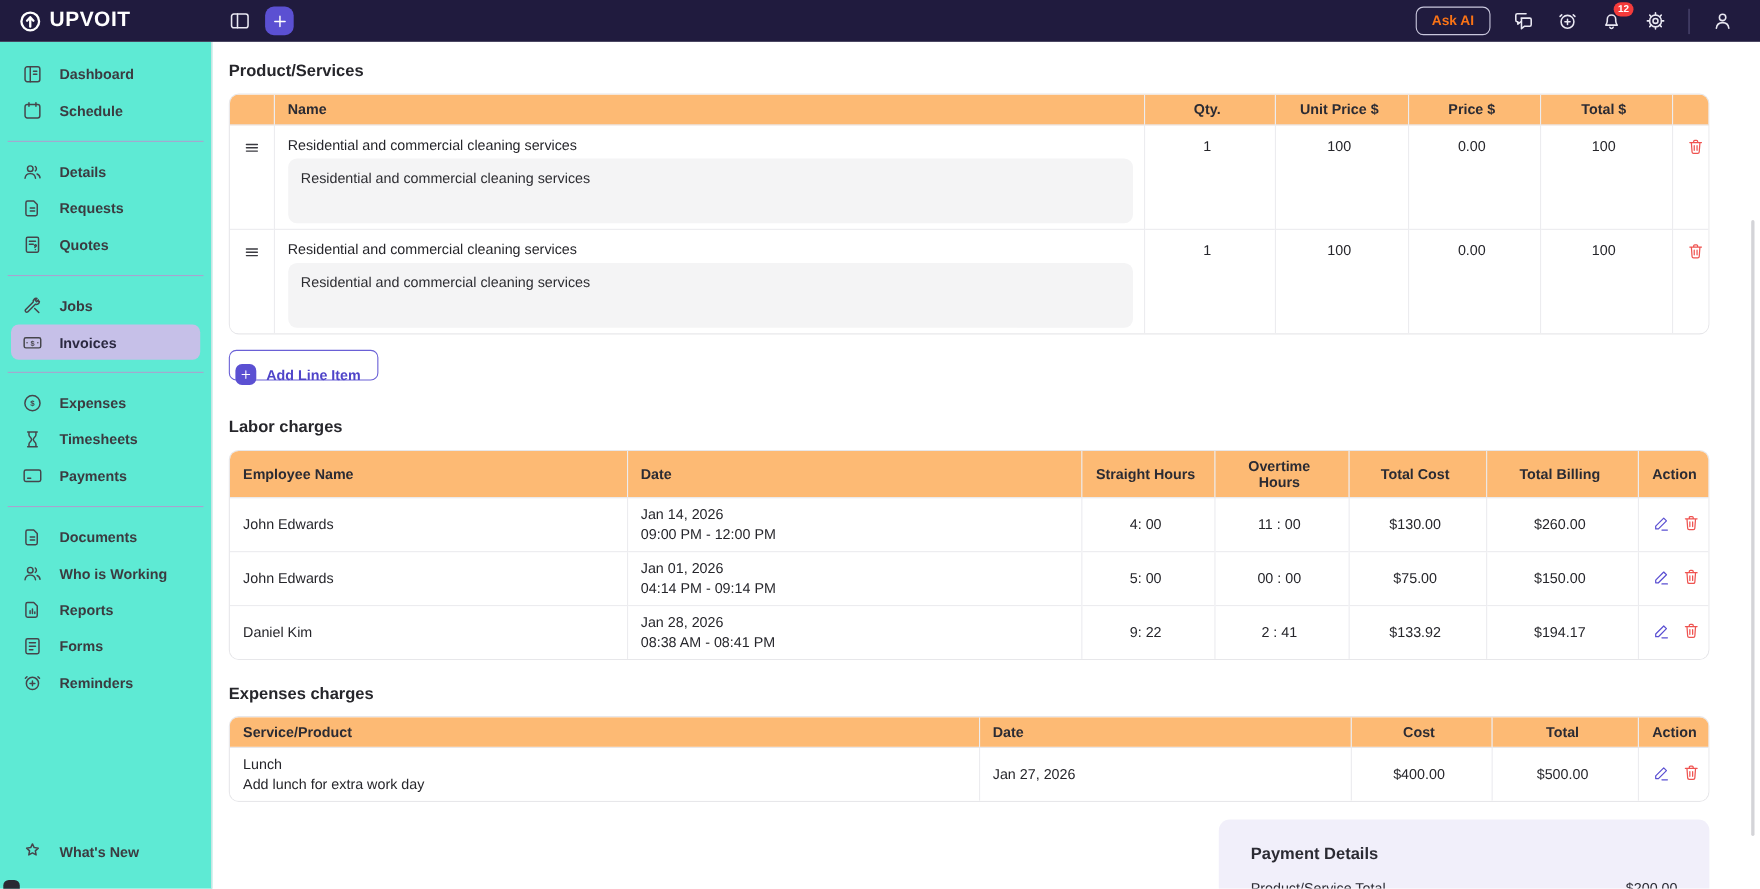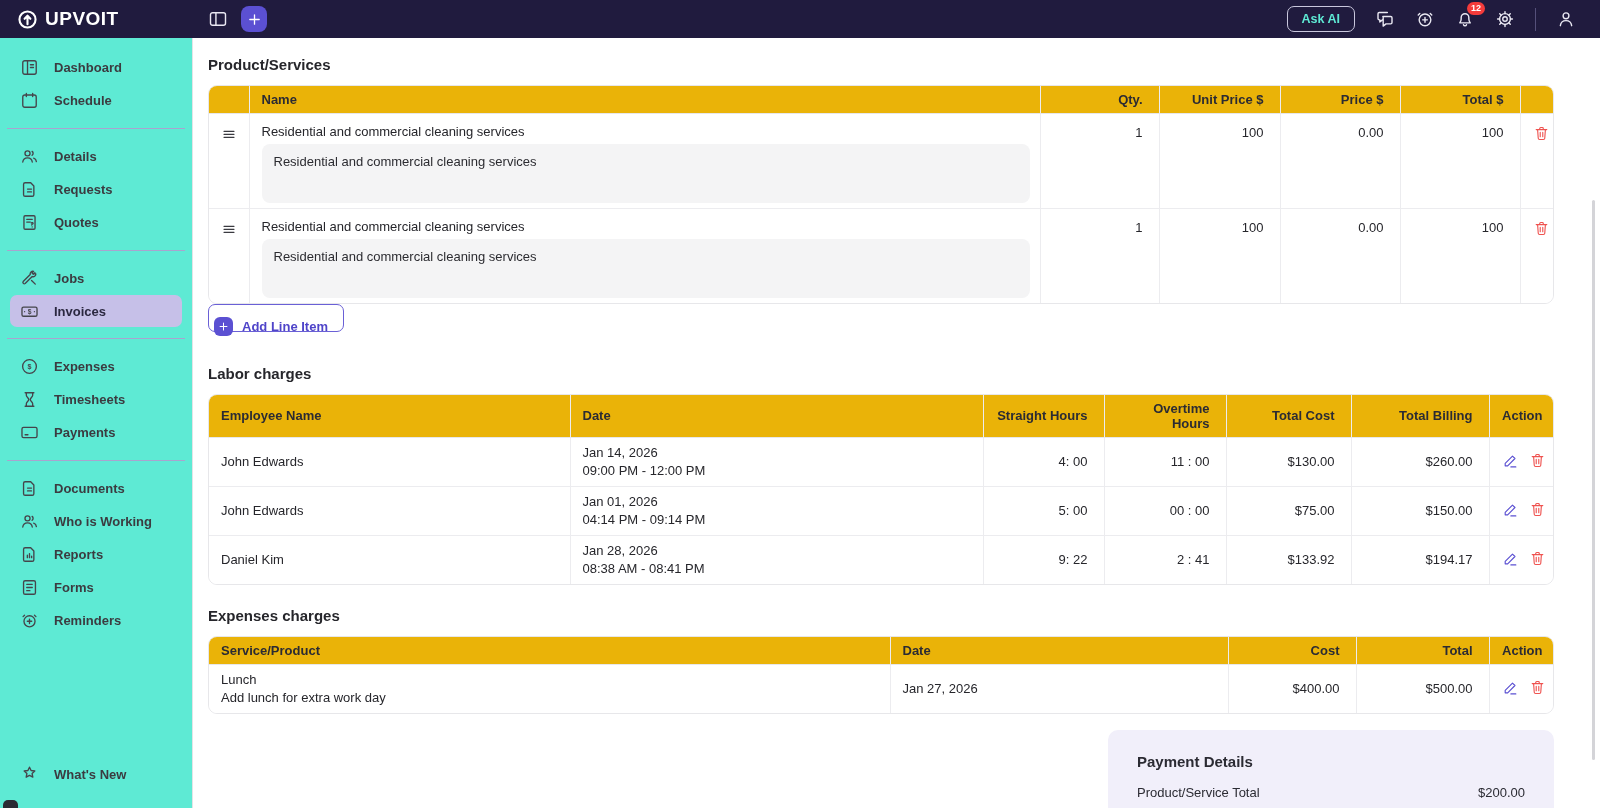--- a/index.html
+++ b/index.html
@@ -24,21 +24,21 @@
   .logo-text { font-size:19px; font-weight:bold; letter-spacing:.5px; }
   .tb-left { display:flex; align-items:center; gap:13px; margin-left:15px; }
   .tb-icon { width:20px; height:20px; color:#e9e8f2; cursor:pointer; position:relative; }
   .plus-btn {
     width:26px; height:26px; border:none; border-radius:8px; background:#5b50d2; color:#fff;
     display:flex; align-items:center; justify-content:center; cursor:pointer; padding:0;
   }
   .plus-btn svg { width:15px; height:15px; stroke:#fff; stroke-width:2.1; stroke-linecap:round; fill:none; }
   .tb-right { margin-left:auto; display:flex; align-items:center; gap:20px; padding-right:24px; }
   .askai {
-    background:transparent; border:1px solid #c9c7dd; border-radius:7px; color:#5eead4;
+    background:transparent; border:1px solid #c9c7dd; border-radius:7px; color:#f97316;
     font-family:"Liberation Sans", sans-serif; font-size:12.5px; font-weight:bold;
     padding:4px 14px; height:26px; cursor:pointer;
   }
   .badge {
     position:absolute; top:-7px; right:-10px; background:#f43b3b; color:#fff;
     font-size:9px; font-weight:bold; border-radius:9px; padding:2px 4px; min-width:16px;
     text-align:center; line-height:1;
   }
   .tb-divider { width:1px; height:23px; background:#55507a; }
 
@@ -66,27 +66,27 @@
     padding:18px 0 0 14px; overflow:hidden;
   }
   .content { width:1346px; }
   .section-title { font-size:15px; font-weight:bold; color:#26262b; margin:0 0 12px 0; }
   .mt-lg { margin-top:29px; }
   .mt-md { margin-top:22px; }
 
   .tbl-wrap { border:1px solid #e7e7ea; border-radius:9px; overflow:hidden; background:#fff; }
   table { width:100%; border-collapse:collapse; table-layout:fixed; font-size:13px; color:#26262b; }
   th {
-    background:#eab308; font-weight:bold; text-align:left; padding:6px 12px; height:27px;
+    background:#fdba74; font-weight:bold; text-align:left; padding:6px 12px; height:27px;
     border-bottom:1px solid #e7e7ea; color:#2b2b33;
   }
   td { padding:6px 12px; background:#fff; }
   tr + tr td { border-top:1px solid #ececef; }
   th:not(:last-child), td:not(:last-child) { border-right:1px solid #ececef; }
-  .ta-r { text-align:right; padding-right:16px; }
+  .ta-r { text-align:center; padding-right:16px; }
   .ta-c { text-align:center; }
 
   
   .prod-td { vertical-align:top; padding-top:11px; }
   .name-cell { padding:10px 10px 5px 12px; vertical-align:top; }
   .name-line { line-height:16px; }
   .desc-box {
     margin-top:4px; background:#f4f4f5; border-radius:8px; height:59px;
     padding:10px 12px; font-size:13px; color:#2c2c31; line-height:16px; cursor:text;
   }
@@ -96,21 +96,21 @@
   .trash-cell { vertical-align:top; padding-top:11px; text-align:center; }
 
   .icon-btn { display:inline-block; width:17px; height:17px; cursor:pointer; vertical-align:middle; }
   .icon-btn svg { stroke:currentColor; fill:none; stroke-width:1.6; stroke-linecap:round; stroke-linejoin:round; }
   .trash { color:#ef5350; }
   .pencil { color:#5b50d2; }
   .action-group { display:inline-flex; gap:10px; align-items:center; }
 
   
   .add-line-btn {
-    display:inline-flex; align-items:center; gap:9px; height:28px;
+    margin-top:14px; display:inline-flex; align-items:center; gap:9px; height:28px;
     background:#fff; border:1px solid #6a60d6; border-radius:7px; padding:16px 15px 0 5px;
     color:#4f44c9; font-family:"Liberation Sans", sans-serif; font-size:13px; font-weight:bold; cursor:pointer;
   }
   .add-plus { width:19px; height:19px; border-radius:6px; background:#5b50d2; display:flex; align-items:center; justify-content:center; }
   .add-plus svg { width:11px; height:11px; stroke:#fff; stroke-width:2.2; stroke-linecap:round; fill:none; }
 
   
   .mid td { vertical-align:middle; height:47px; }
   .two-line div { line-height:18px; }
 

